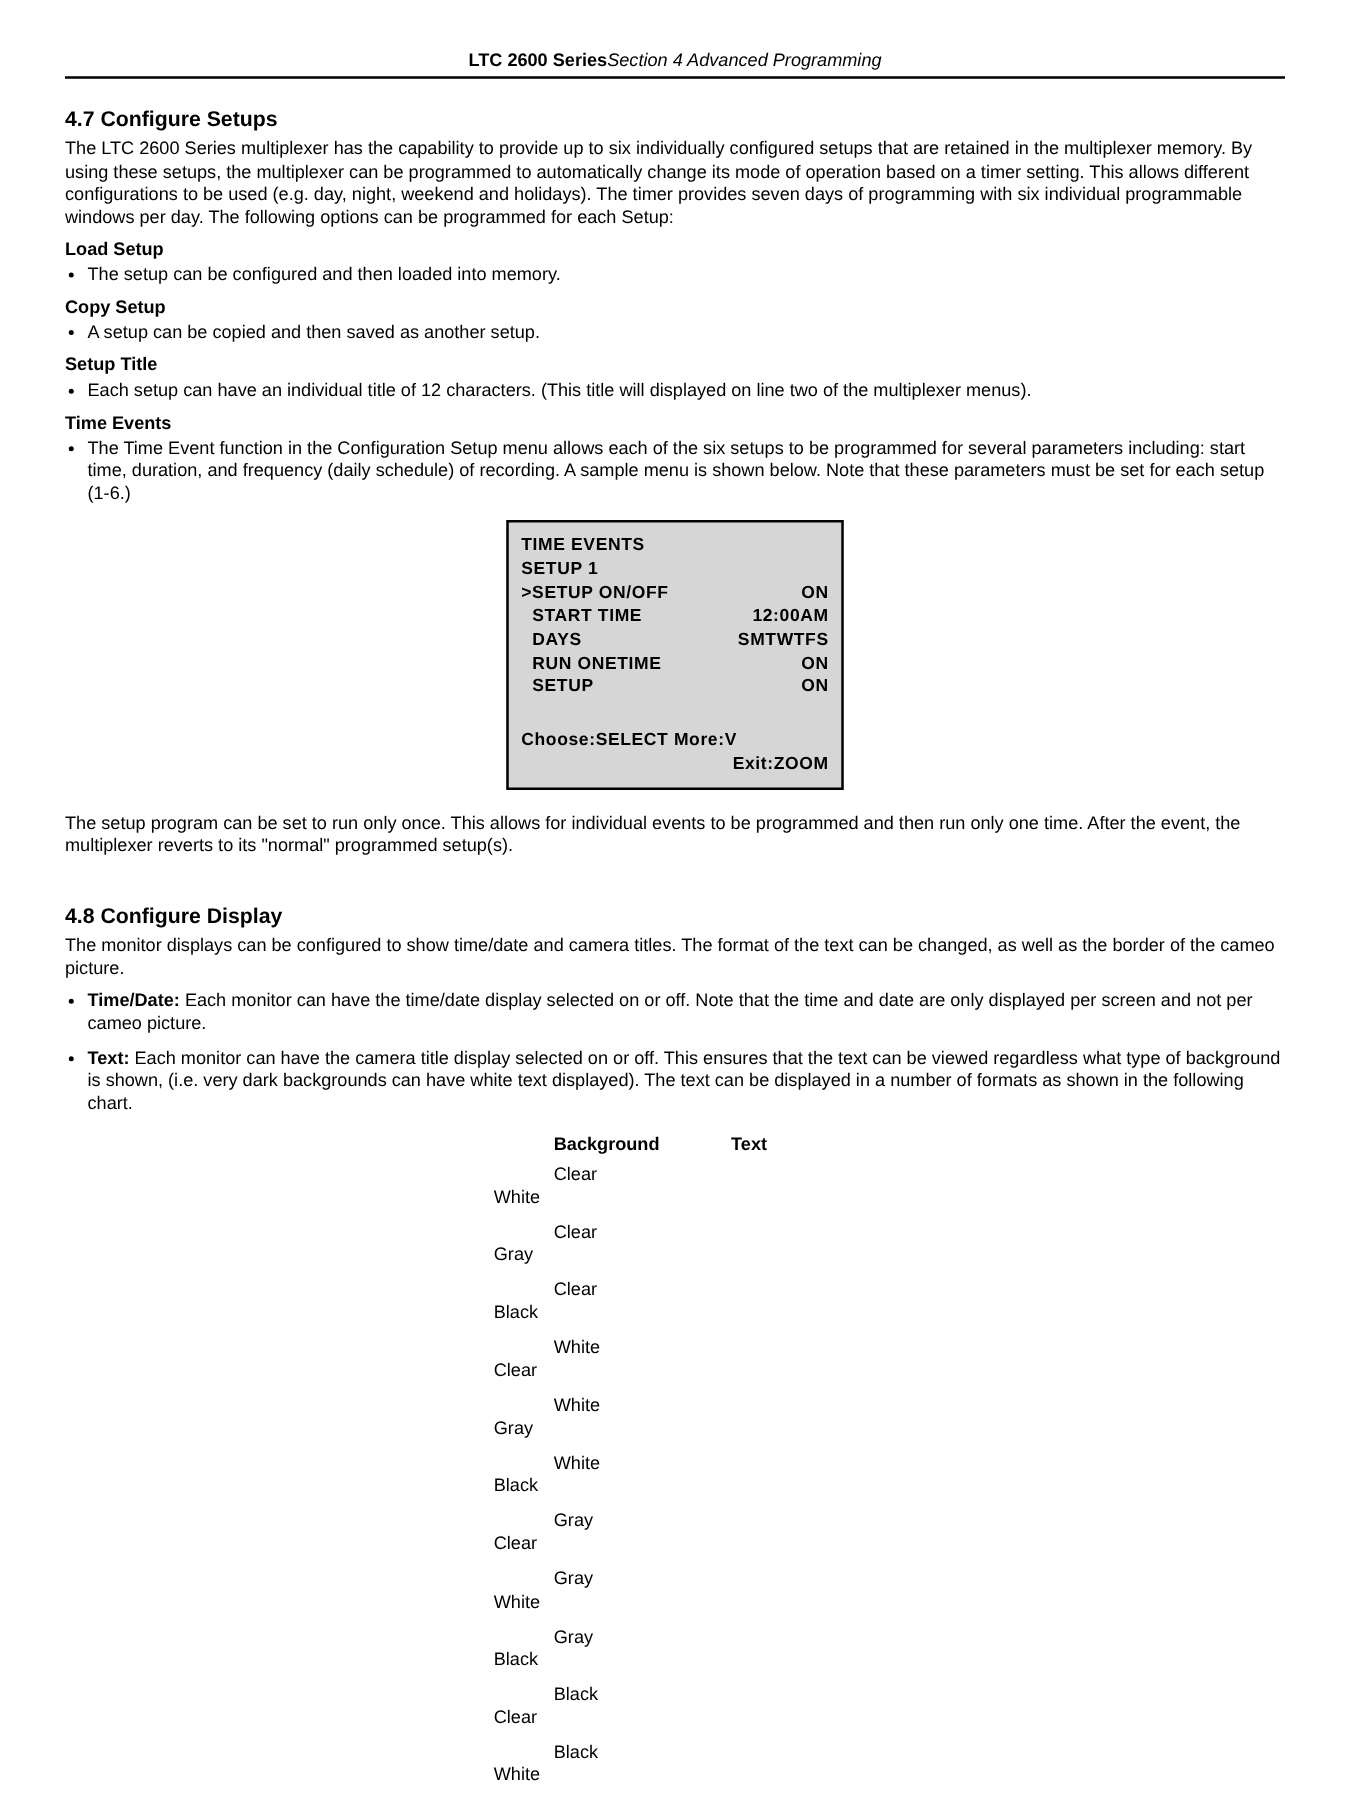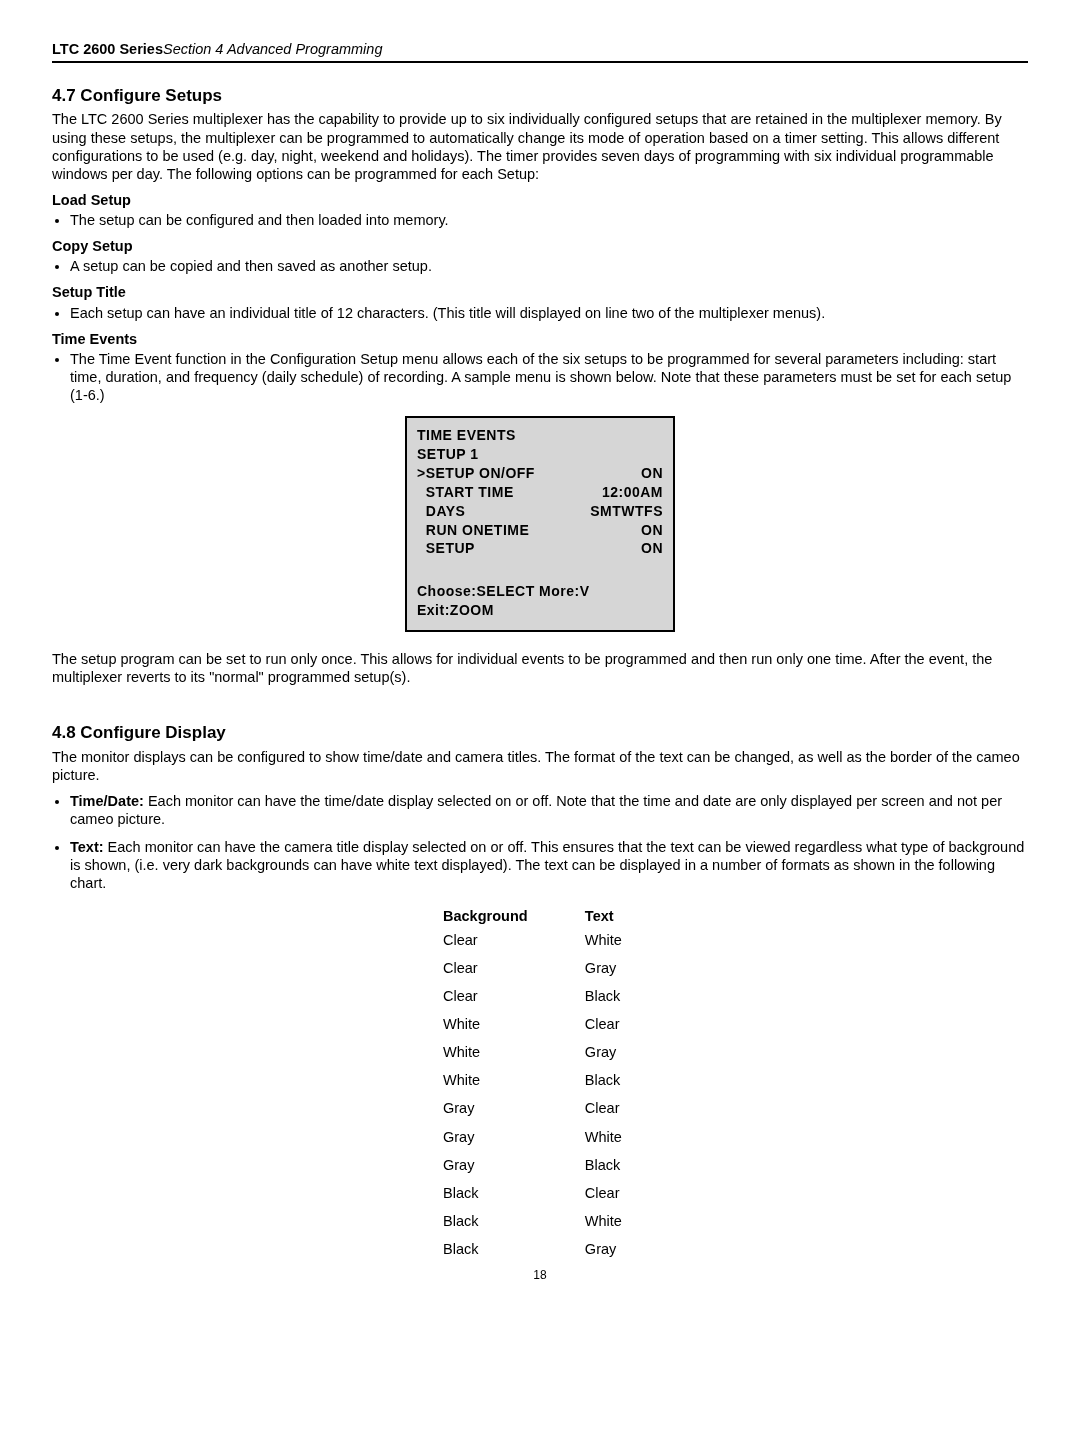--- a/index.html
+++ b/index.html
@@ -8,21 +8,21 @@
     color: #000;
     background: #fff;
     margin: 0;
     padding: 40px 52px 20px 52px;
     width: 1080px;
     box-sizing: border-box;
     line-height: 1.25;
   }
   .header-row {
     display: flex;
-    justify-content: flex-start;
+    justify-content: center;
     font-size: 14.5px;
     margin-bottom: 3px;
   }
   .header-left { font-weight: bold; }
   .header-right { font-style: italic; }
   .hr { border-top: 2px solid #000; margin-bottom: 22px; }
   h2 {
     font-size: 17px;
     font-weight: bold;
     margin: 0 0 4px 0;
@@ -53,33 +53,34 @@
     font-size: 14px;
     line-height: 1.35;
     letter-spacing: 0.5px;
   }
   .menu-row {
     display: flex;
     justify-content: space-between;
     white-space: pre;
   }
   .menu-spacer { height: 24px; }
-  .menu-footer-right { text-align: left; }
+  .menu-footer-right { text-align: right; }
   .table-wrap {
     margin: 14px auto 0 auto;
     width: 290px;
   }
   .tbl-head {
     display: flex;
     font-weight: bold;
     margin-bottom: 6px;
   }
   .tbl-row {
     display: flex;
     margin-bottom: 10px;
+    flex-direction: column;
   }
   .col1 { width: 170px; margin-left: 48px; }
   .col2 { width: 120px; }
   .page-num {
     text-align: center;
     font-size: 12px;
     margin-top: 8px;
   }
   .section-gap { height: 28px; }
 </style>

